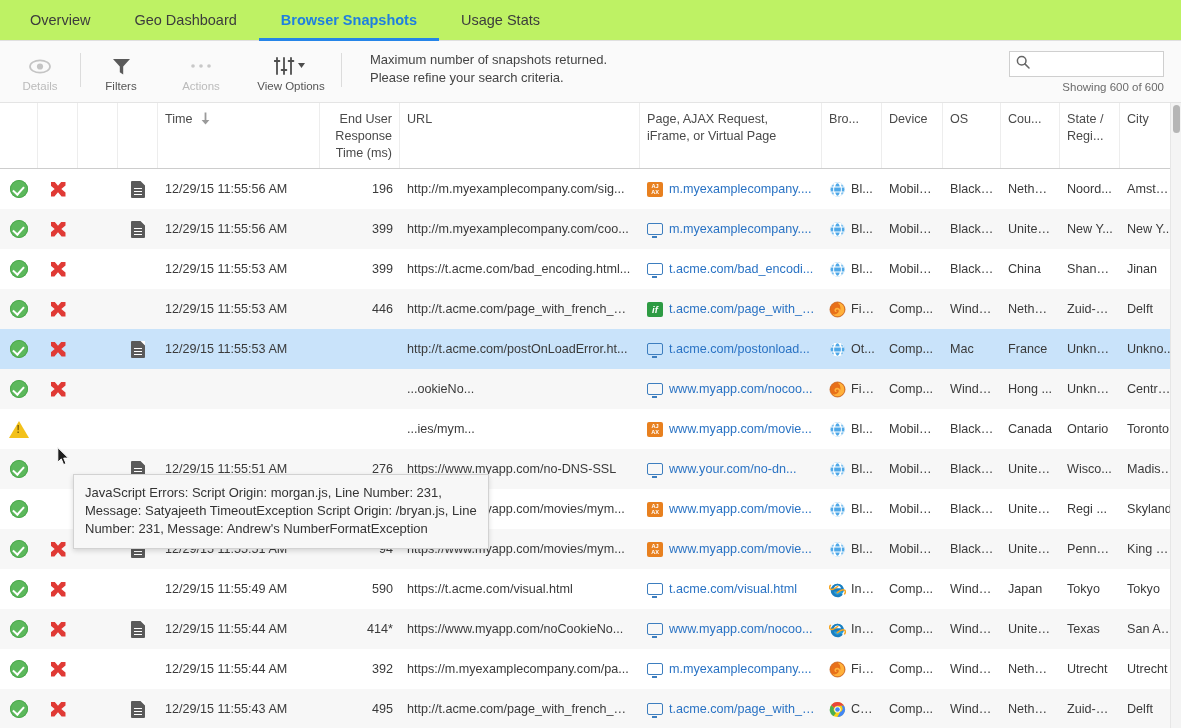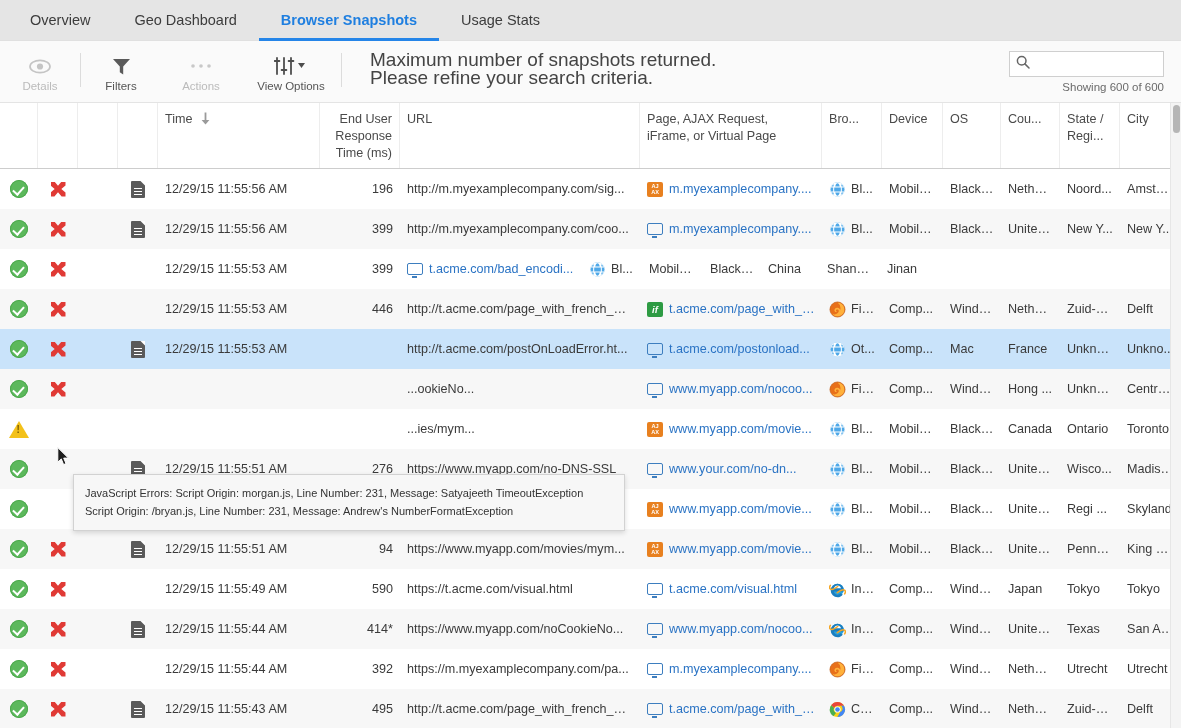--- a/index.html
+++ b/index.html
@@ -10,21 +10,21 @@
     background: #ffffff;
     font-family: "Liberation Sans", sans-serif;
     color: #333333;
     -webkit-font-smoothing: antialiased;
   }
 
   
   .tabbar {
     position: relative;
     height: 41px;
-    background: #e5e5e5;
+    background: #bef264;
     border-bottom: 1px solid #e0e0e0;
     display: flex;
     align-items: stretch;
     padding-left: 8px;
   }
   .tab {
     display: flex; align-items: center;
     padding: 0 22px;
     font-size: 14.5px;
     color: #3c3c3c;
@@ -62,21 +62,21 @@
     padding-top: 4px;
   }
   .tool.disabled { color: #bbbbbb; cursor: default; }
   .tool-label { line-height: 1; }
   .tool-icon { height: 22px; display: flex; align-items: center; justify-content: center; }
   .vsep { width: 1px; background: #dcdcdc; margin: 12px 0 16px 0; }
 
   .notice {
     margin-left: 28px;
     padding-top: 10px;
-    font-size: 19px;
+    font-size: 13px;
     color: #444;
     line-height: 18px;
   }
 
   .searchwrap {
     position: absolute;
     right: 2px; top: 10px;
     width: 170px;
   }
   .searchbox {
@@ -267,26 +267,26 @@
     font-style: italic;
   }
 
   
   .br { width: 17px; height: 17px; flex: none; margin-right: 5px; }
 
   
   .tooltip {
     position: absolute;
     left: 73px; top: 371px;
-    width: 552px;
+    width: 416px;
     background: #f7f7f7;
     border: 1px solid #d2d2d2;
     box-shadow: 0 2px 5px rgba(0,0,0,0.14);
     padding: 9px 11px 10px 11px;
-    font-size: 11px;
+    font-size: 13px;
     line-height: 18px;
     color: #333;
     z-index: 40;
   }
 
   
   .cursor {
     position: absolute;
     left: 57px; top: 344px;
     width: 13px; height: 19px;
@@ -533,20 +533,23 @@
           <div class="ico-err"></div>
         </div>
         <div class="cell c-c3"></div>
         <div class="cell c-doc ctr"></div>
         <div class="cell c-time">
           <span class="truncate">12/29/15 11:55:53 AM</span>
         </div>
         <div class="cell c-eurt num">
           <span class="truncate">399</span>
         </div>
+        <div class="cell c-url">
+          <span class="truncate">https://t.acme.com/bad_encoding.html...</span>
+        </div>
         <div class="cell c-page">
           <div class="pt pt-monitor"></div>
           <a href="#">t.acme.com/bad_encodi...</a>
         </div>
         <div class="cell c-bro">
           <svg viewBox="0 0 18 18" class="br" width="17" height="17">
             <circle cx="9" cy="9" r="7.6" fill="#4ea8e8"></circle>
             <path d="M9 1.4c4.2 0 7.6 3.4 7.6 7.6S13.2 16.6 9 16.6 1.4 13.2 1.4 9 4.8 1.4 9 1.4zm0 1.1c-.9 0-1.9 1.3-2.4 3.3h4.8c-.5-2-1.5-3.3-2.4-3.3zM5.3 3.5a6.5 6.5 0 0 0-2.8 2.3h2.2c.1-.9.3-1.7.6-2.3zm7.4 0c.3.6.5 1.4.6 2.3h2.2a6.5 6.5 0 0 0-2.8-2.3zM2 6.9a6.5 6.5 0 0 0 0 4.2h2.5a19 19 0 0 1 0-4.2H2zm3.6 0a18 18 0 0 0 0 4.2h6.8a18 18 0 0 0 0-4.2H5.6zm7.9 0a19 19 0 0 1 0 4.2H16a6.5 6.5 0 0 0 0-4.2h-2.5zM2.5 12.2a6.5 6.5 0 0 0 2.8 2.3c-.3-.6-.5-1.4-.6-2.3H2.5zm4.1 0c.5 2 1.5 3.3 2.4 3.3s1.9-1.3 2.4-3.3H6.6zm6.7 0c-.1.9-.3 1.7-.6 2.3a6.5 6.5 0 0 0 2.8-2.3h-2.2z" fill="#ffffff"></path>
           </svg>
           <span class="truncate">Bl...</span>

